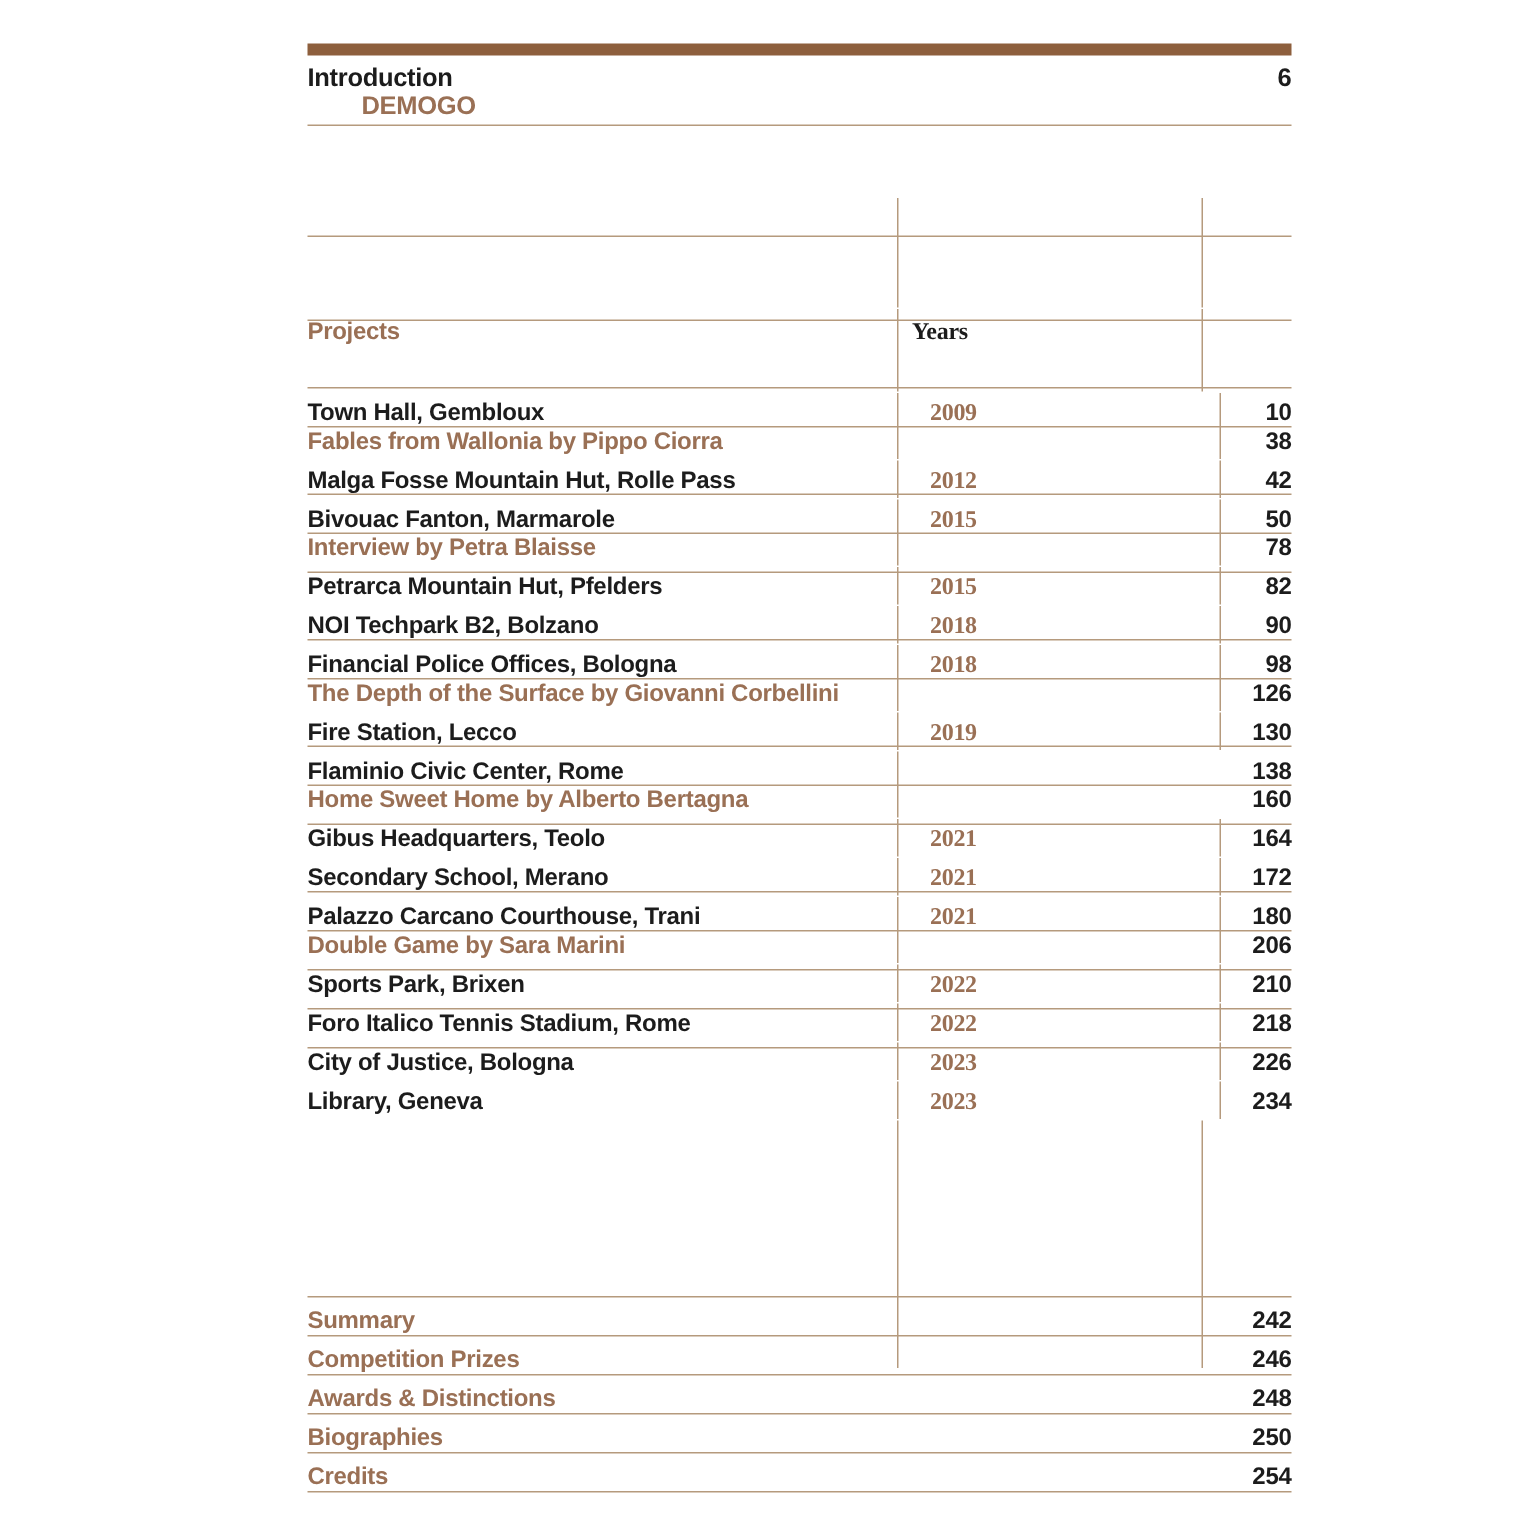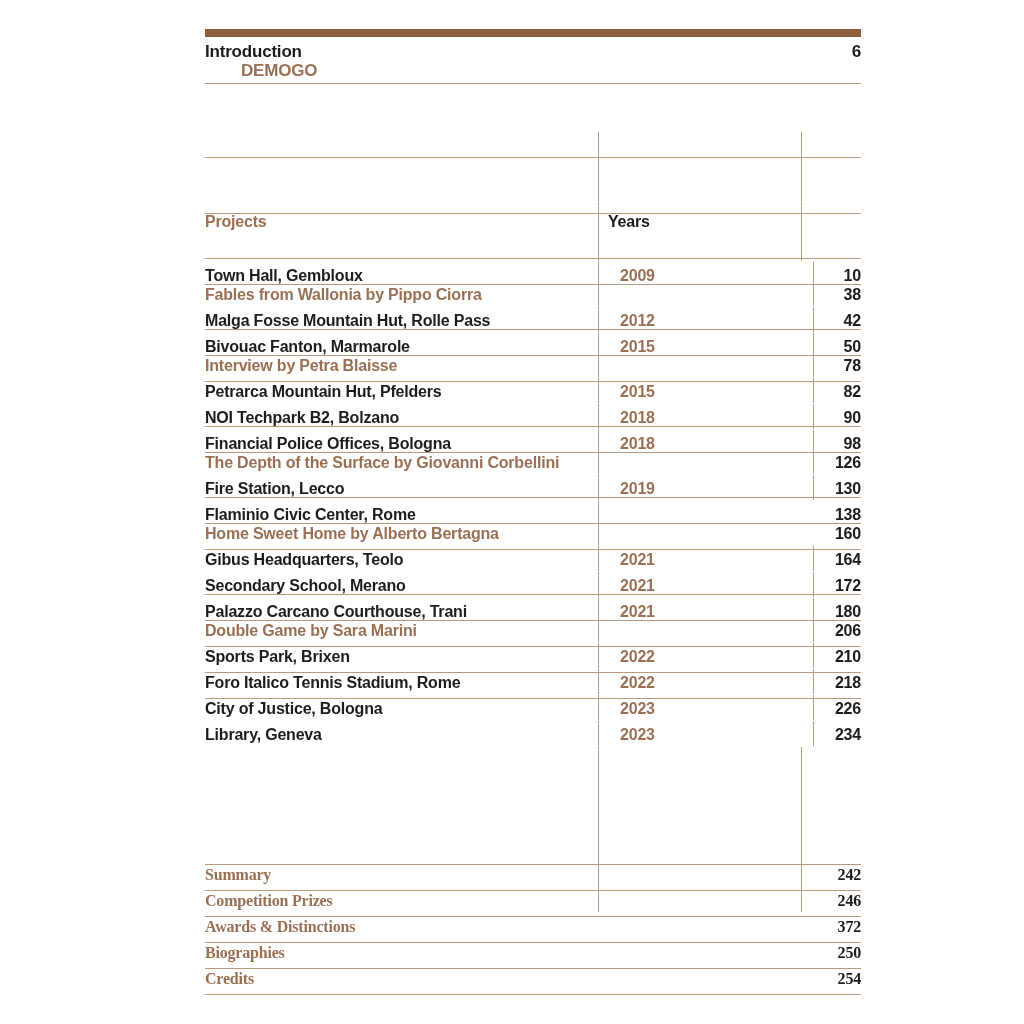--- a/index.html
+++ b/index.html
@@ -29,44 +29,43 @@
   }
   .intro-line{display:flex;justify-content:space-between;align-items:baseline;line-height:19px;font-size:17px;}
   .intro-sub{line-height:19px;font-size:17px;color:var(--brown);margin-left:36px;}
 
   
   .toc-table{height:780px;display:flex;flex-direction:column;font-size:16px;}
   .row{display:flex;align-items:stretch;}
   .row.bordered{border-top:1px solid var(--rule);}
   .cell{min-height:100%;margin-top:48px;}
   .col-p{flex:0 0 394px;border-right:1px solid var(--rule);padding-right:10px;}
-  .col-y{flex:0 0 203px;border-right:1px solid var(--rule);padding-left:9px;}
+  .col-y{flex:0 0 203px;border-right:1px solid var(--rule);padding-left:9px;font-family:Liberation Serif, serif;}
   .col-pg{flex:1 1 auto;text-align:right;}
 
   .gap-row{height:73px;}
   .header-row{height:56px;}
   .header-row .cell{padding-top:6px;line-height:20px;}
   .header-row .col-p{color:var(--brown);}
 
   .project-row{height:26px;gap:12px;}
   .project-row.double{height:45px;}
   .project-row .cell{padding-top:4px;line-height:19px;}
   .filler-row{flex:1 1 auto;}
 
   .title{color:var(--ink);}
   .subtitle{color:var(--brown);}
   .year{color:var(--brown);}
   .pagenum{display:block;color:var(--ink);}
 
   .footer-rows{border-bottom:1px solid var(--rule);font-size:16px;}
   .footer-row{
-    display:flex;justify-content:space-between;align-items:flex-start;
+    display:flex;justify-content:space-between;align-items:flex-end;
     height:26px;border-top:1px solid var(--rule);
     padding-top:1px;
-    font-family:Liberation Serif, serif;
   }
   .footer-label{color:var(--brown);}
   .footer-page{color:var(--ink);}
 </style>
 </head>
 <body>
 
 <div class="page">
   <div class="content">
 
@@ -302,21 +301,21 @@
     <span class="footer-page">242</span>
   </div>
 
   <div class="footer-row">
     <span class="footer-label">Competition Prizes</span>
     <span class="footer-page">246</span>
   </div>
 
   <div class="footer-row">
     <span class="footer-label">Awards &amp; Distinctions</span>
-    <span class="footer-page">372</span>
+    <span class="footer-page">248</span>
   </div>
 
   <div class="footer-row">
     <span class="footer-label">Biographies</span>
     <span class="footer-page">250</span>
   </div>
 
   <div class="footer-row">
     <span class="footer-label">Credits</span>
     <span class="footer-page">254</span>

